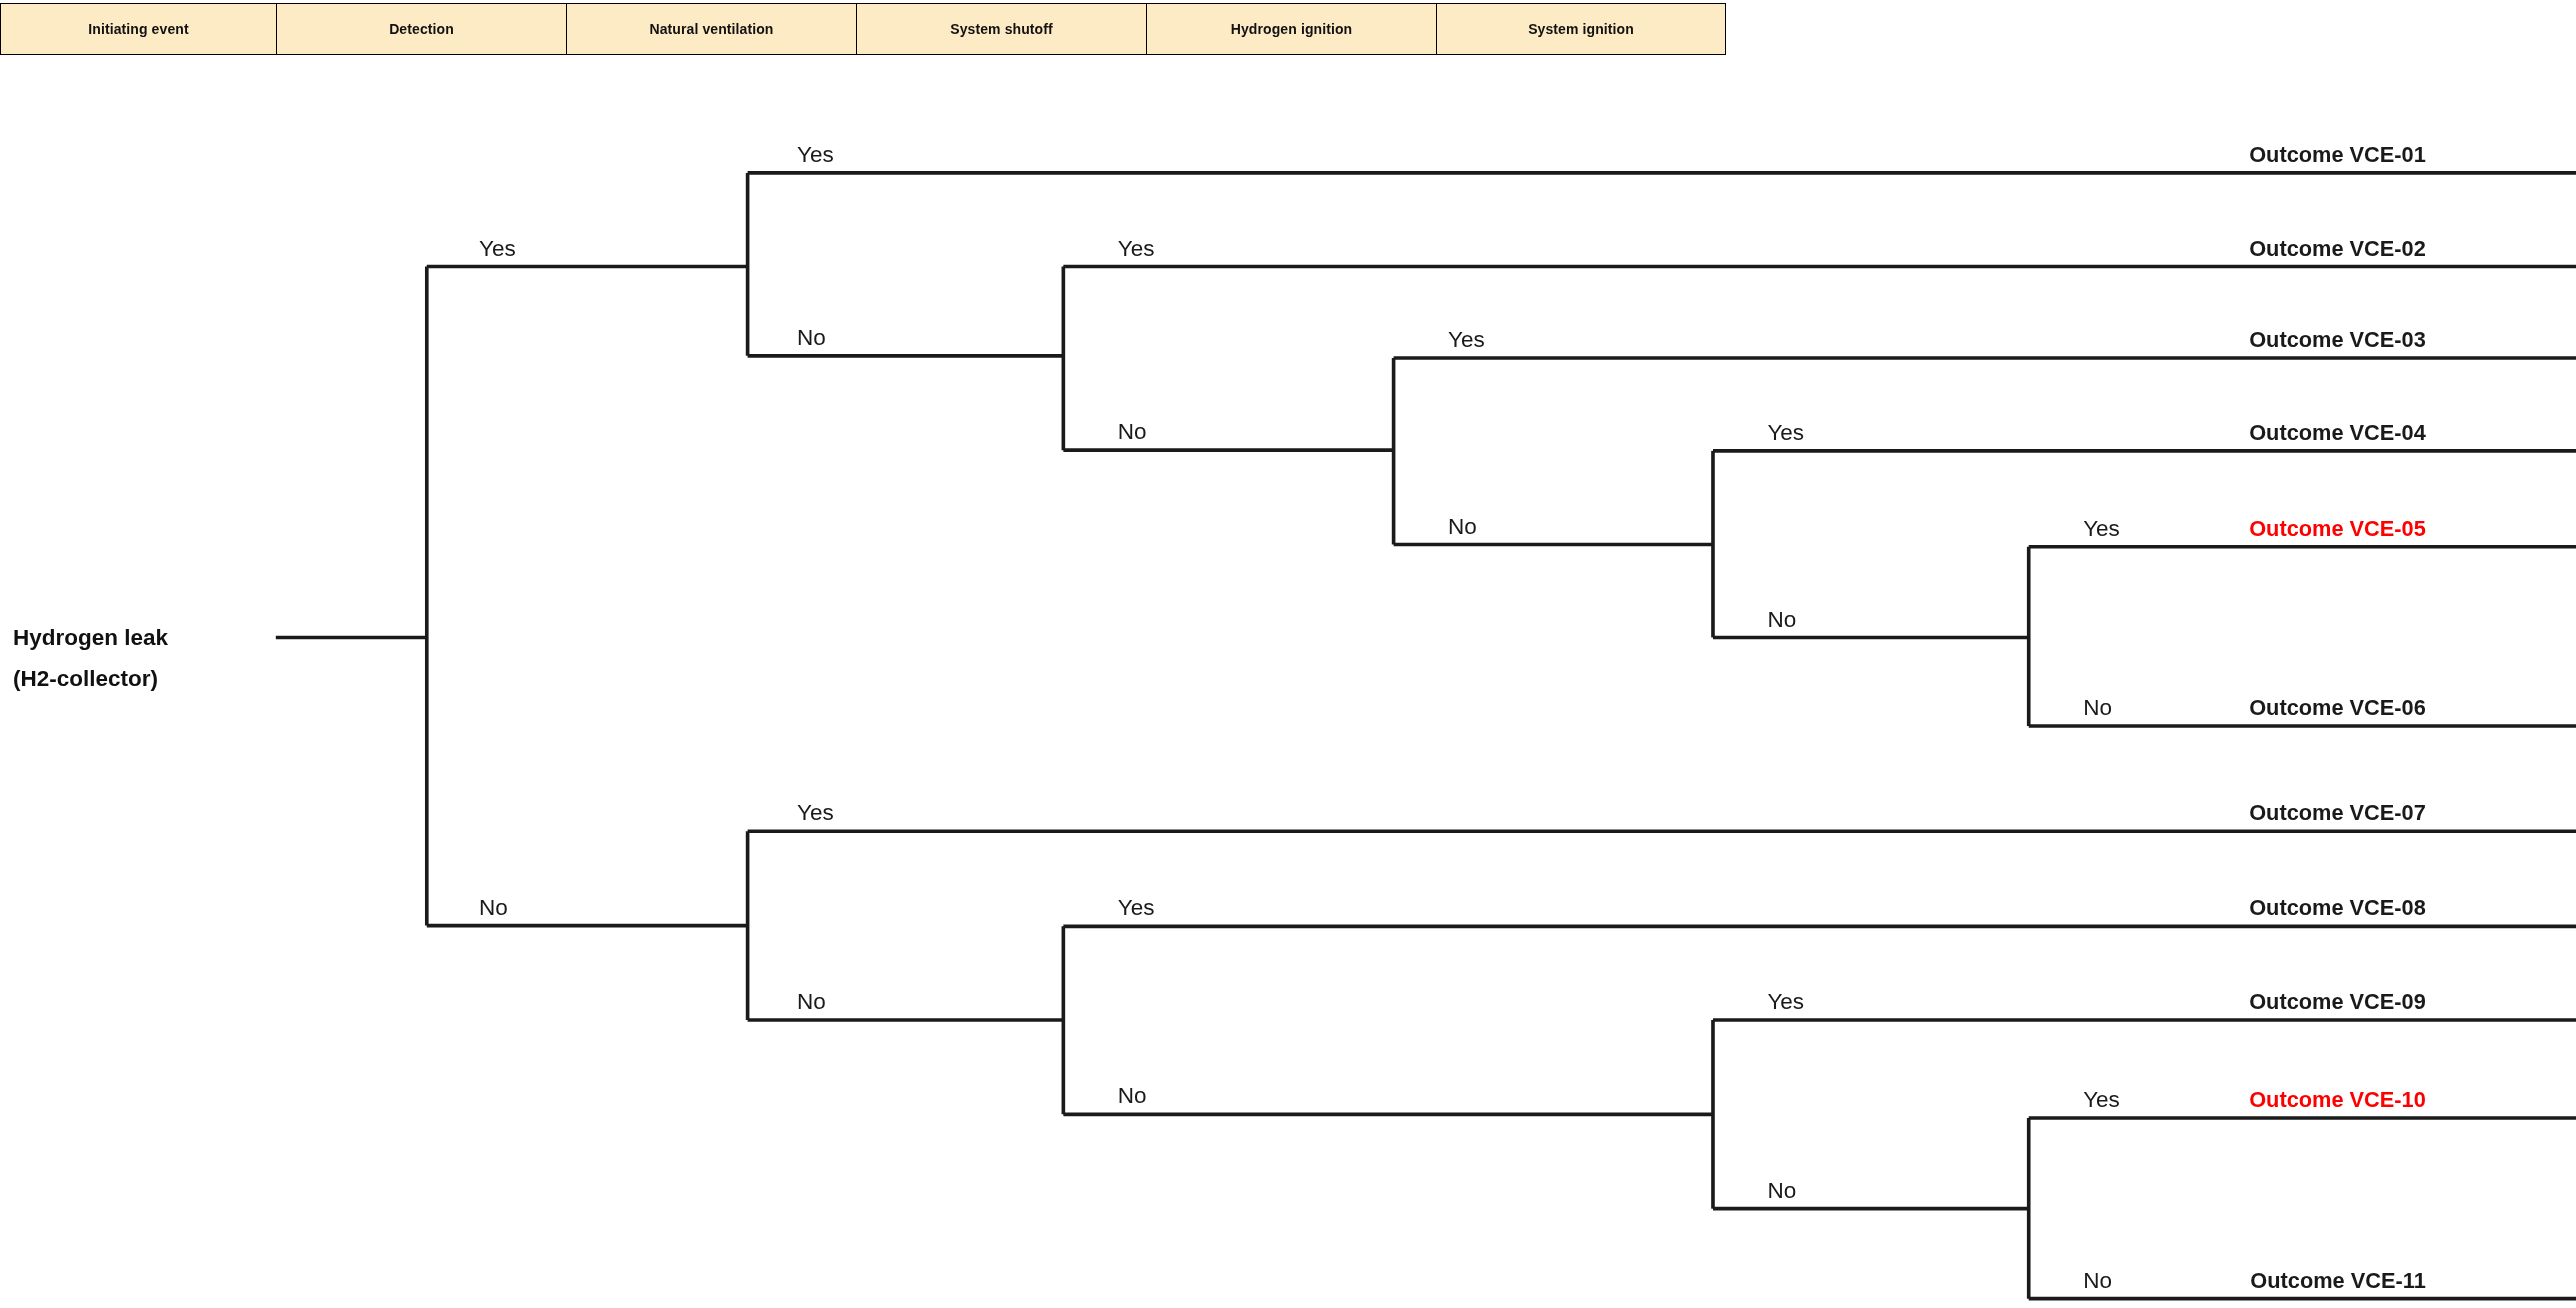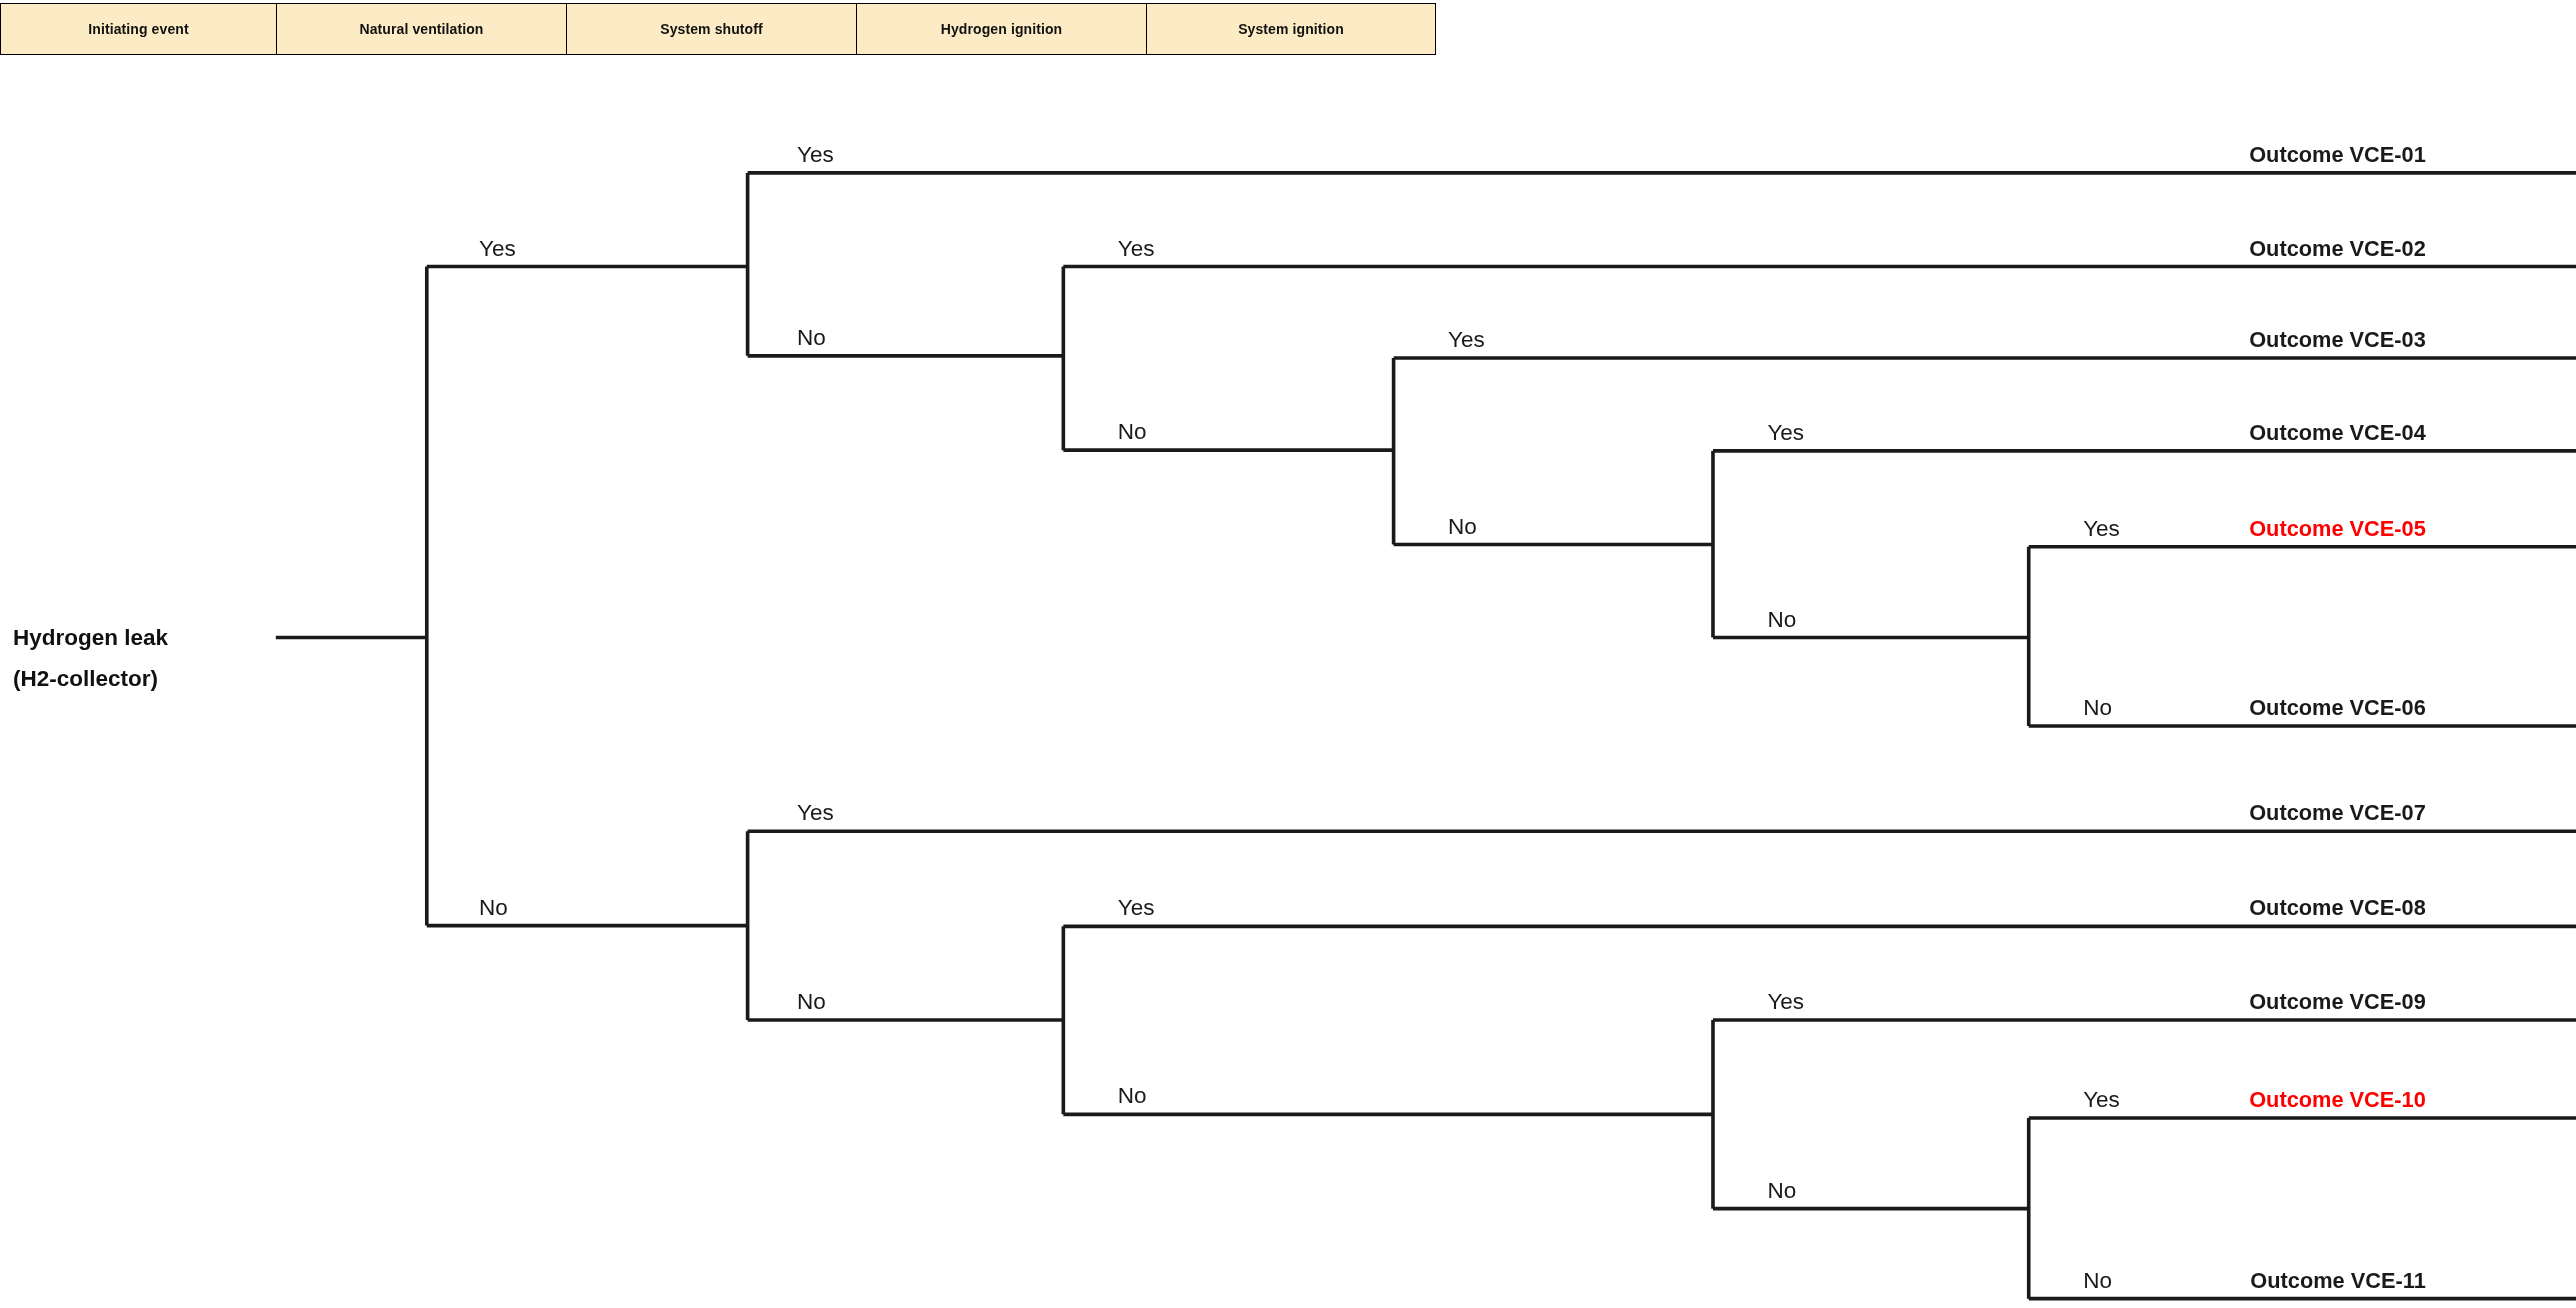--- a/index.html
+++ b/index.html
@@ -27,20 +27,23 @@
   .root-lbl{font-size:31px;font-weight:bold;fill:#111111;}
 </style>
 </head>
 <body>
 
 <div id="root">
 
   <div class="header-row">
     <div class="hdr-cell" style="width:276px">
         <span>Initiating event</span>
+      </div>
+    <div class="hdr-cell" style="width:290px">
+        <span>Detection</span>
       </div>
     <div class="hdr-cell" style="width:290px">
         <span>Natural ventilation</span>
       </div>
     <div class="hdr-cell" style="width:290px">
         <span>System shutoff</span>
       </div>
     <div class="hdr-cell" style="width:290px">
         <span>Hydrogen ignition</span>
       </div>

